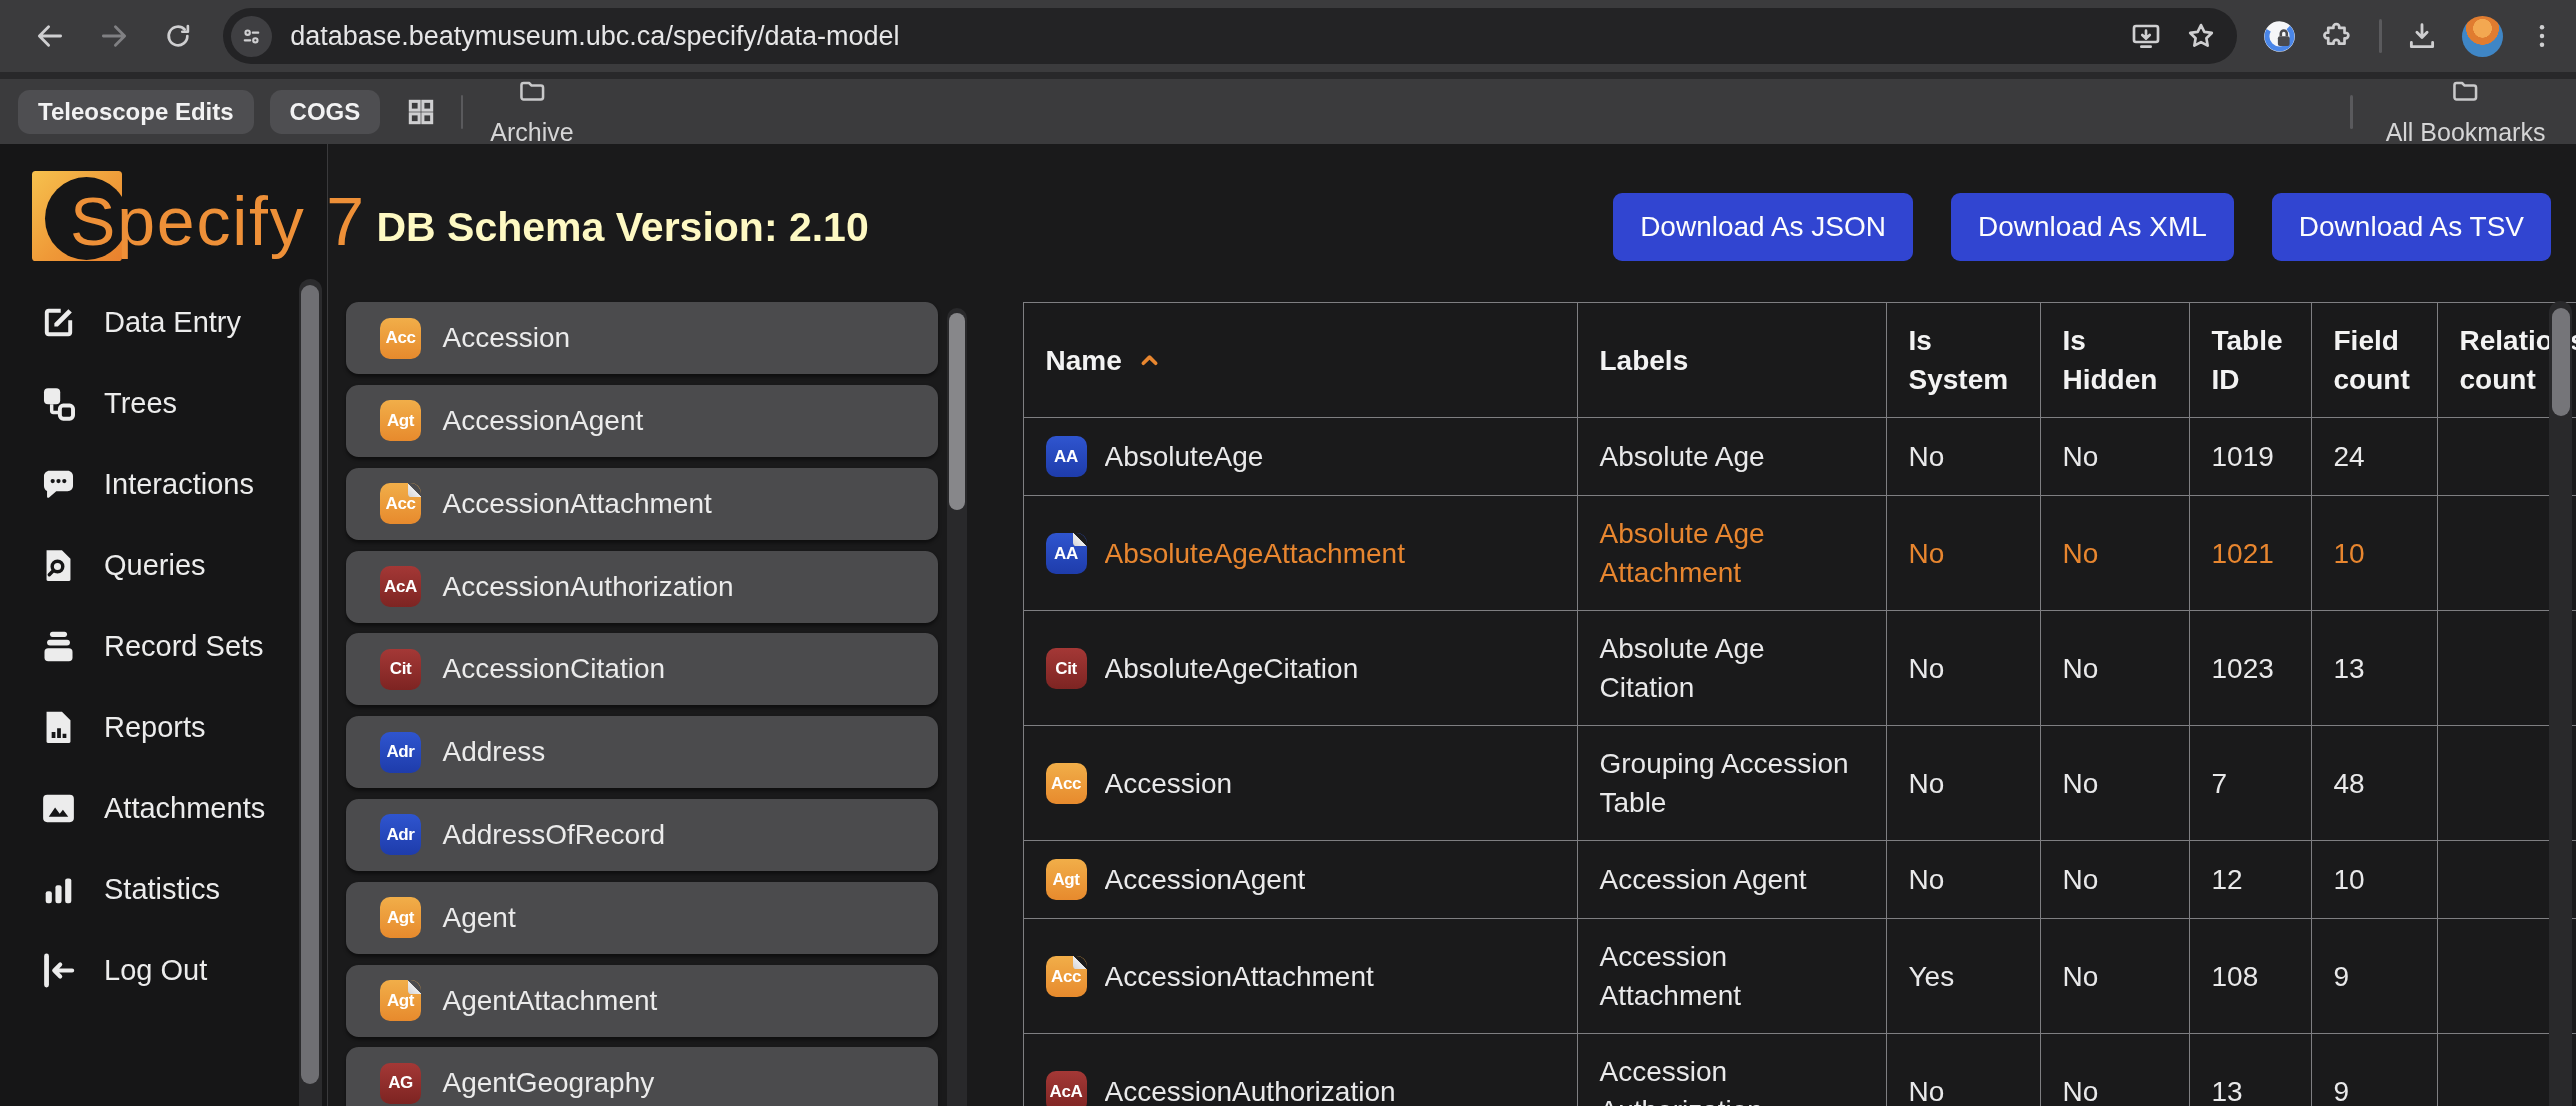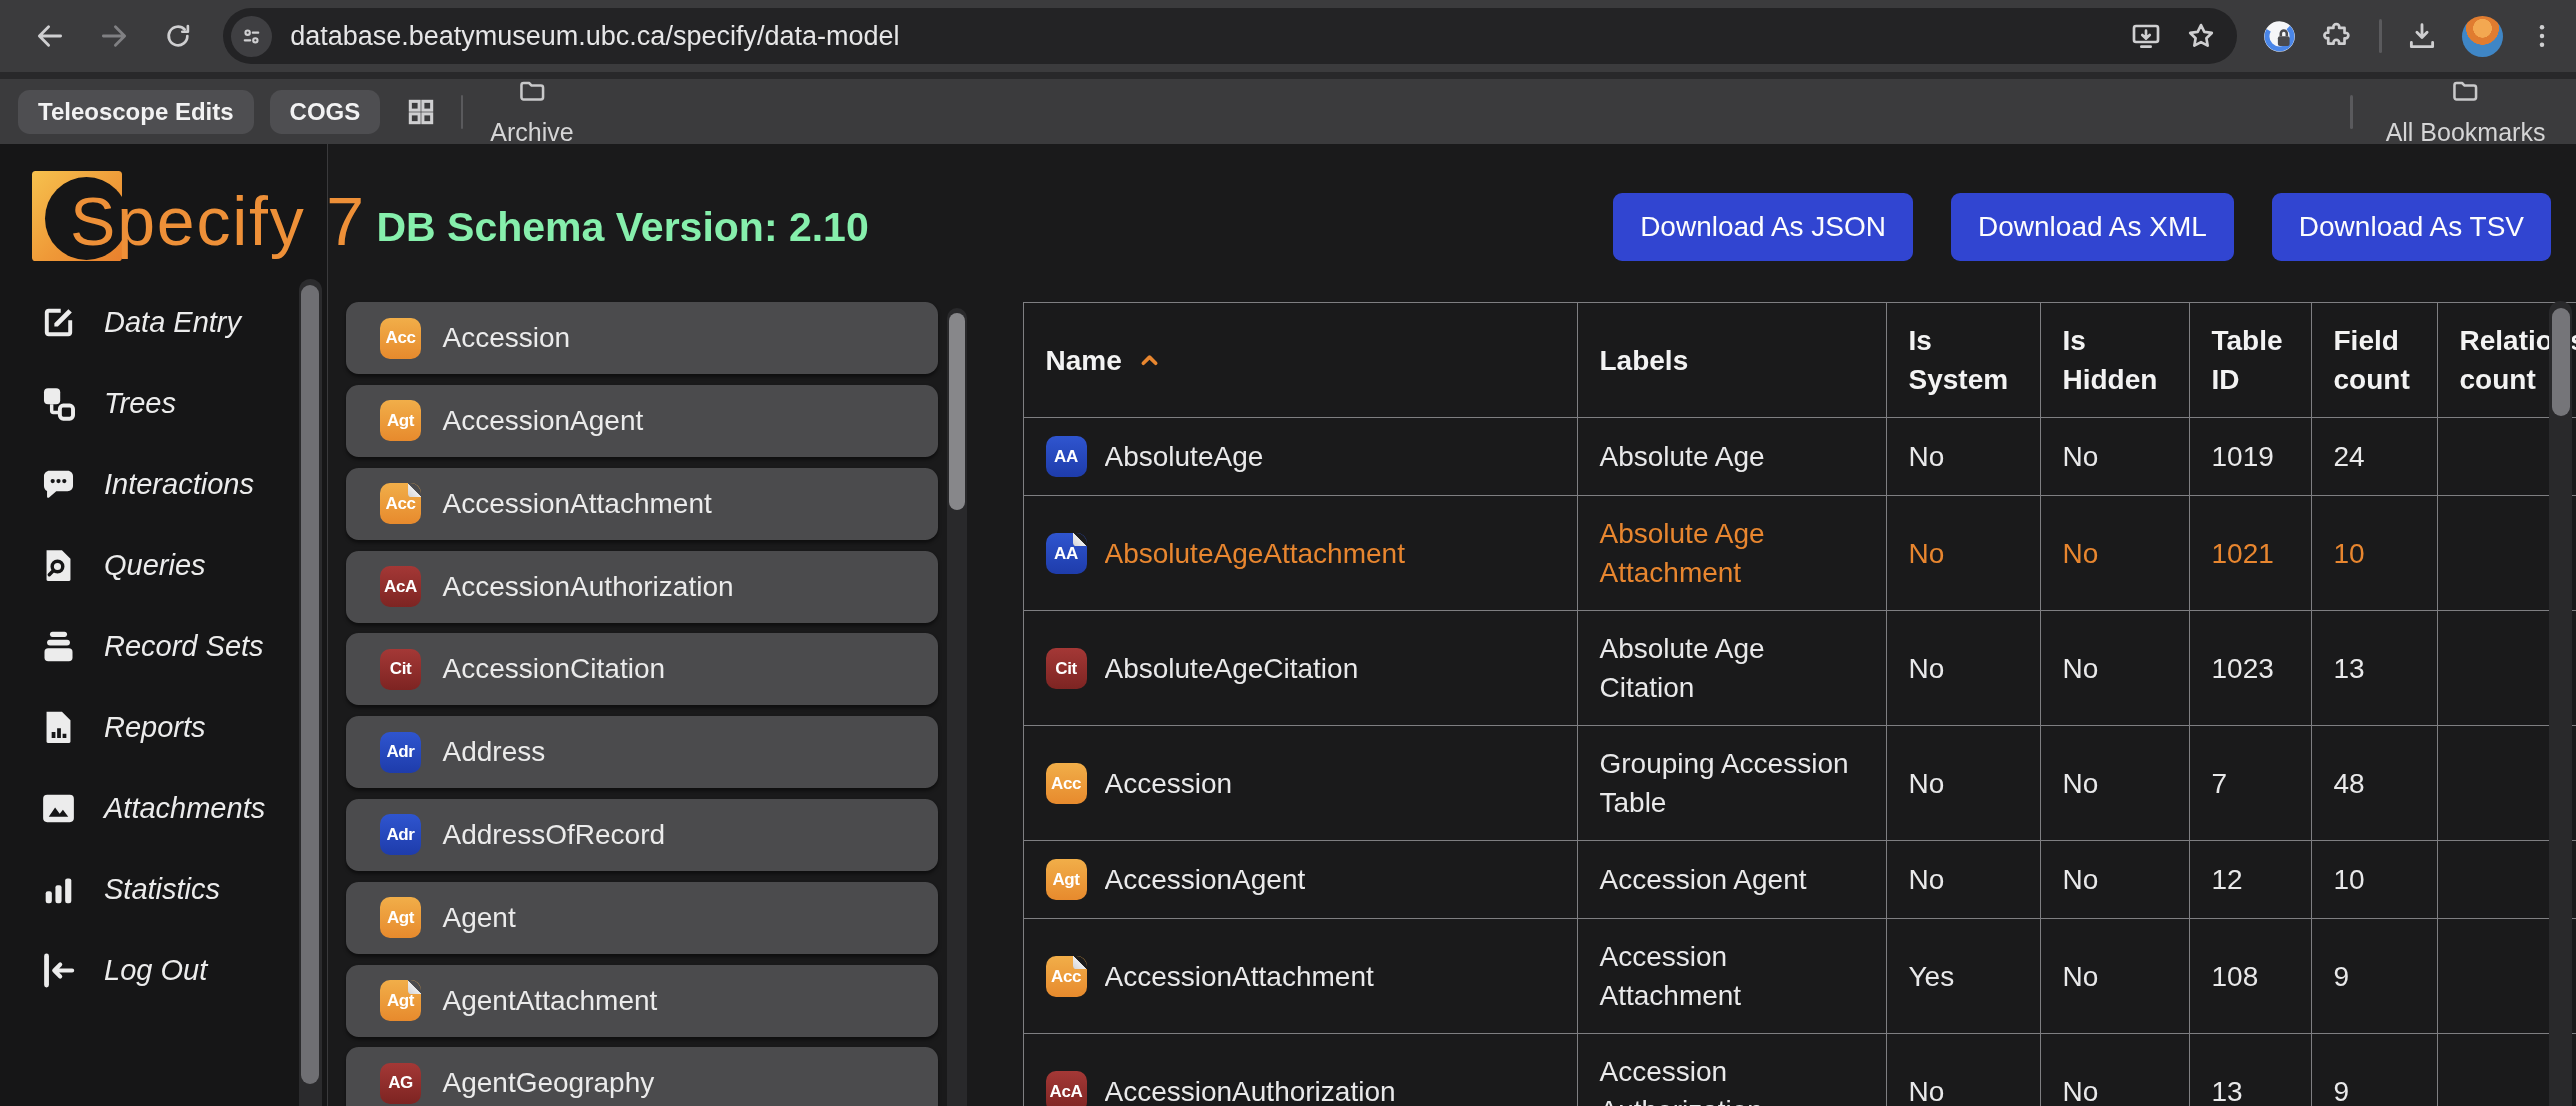--- a/index.html
+++ b/index.html
@@ -44,35 +44,35 @@
   .logo-square { position:absolute; left:0; top:0; width:90px; height:90px; border-radius:3.6px;
       background:linear-gradient(135deg,#f6c14e 0%, #ef9a38 55%, #e9802d 100%); overflow:hidden; }
   .logo-square::after { content:""; position:absolute; left:12.6px; top:5.4px; width:83px; height:83px;
       border-radius:50%; background:#161617; }
   .logo-text { position:absolute; left:38px; top:10.8px; color:#ee9038; font-size:68px; font-weight:400;
       letter-spacing:1.8px; white-space:nowrap; }
 
   
   .nav { margin-top:20px; }
   .nav-item { height:81px; display:flex; align-items:center; gap:25px; padding-left:38px;
-              color:#ececec; cursor:pointer;font-style:italic; }
+              color:#ececec; cursor:pointer; }
   .nav-item svg { flex:0 0 auto; color:#ececec; }
   .nav-label { font-size:29px; }
 
   
   .sb-scroll { position:absolute; right:5.4px; top:135px; bottom:0; width:23px; background:#2b2b2d;
                border-radius:11.7px 11.7px 0 0; }
   .sb-scroll .thumb { position:absolute; left:2.7px; right:2.7px; top:6.3px; bottom:23px; border-radius:9px;
                background:#6f6f73; }
 
   
   .main { flex:1; padding:47px 0 0 18px; position:relative; min-width:0; }
   .header-row { display:flex; align-items:center; justify-content:space-between;
                 padding:0 25px 0 30.5px; height:72px; }
-  .page-title { color:#86efac; font-size:41px; font-weight:700; }
+  .page-title { color:#fef9c3; font-size:41px; font-weight:700; }
   .btn-group { display:flex; gap:38px; }
   .btn-blue { background:#3145d1; color:#fdfdfd; font-size:28px; border:none; border-radius:9px;
               height:68px; padding:0 27px; font-family:inherit; cursor:pointer; white-space:nowrap; }
 
   .content-row { display:flex; margin-top:39px; align-items:flex-start; }
 
   
   .list-wrap { position:relative; width:621px; flex:0 0 auto; }
   .schema-list { display:flex; flex-direction:column; gap:10.8px; width:592px; }
   .schema-item { --bg:#4b4b4d; height:72px; background:#4b4b4d; border-radius:12.6px; display:flex;

